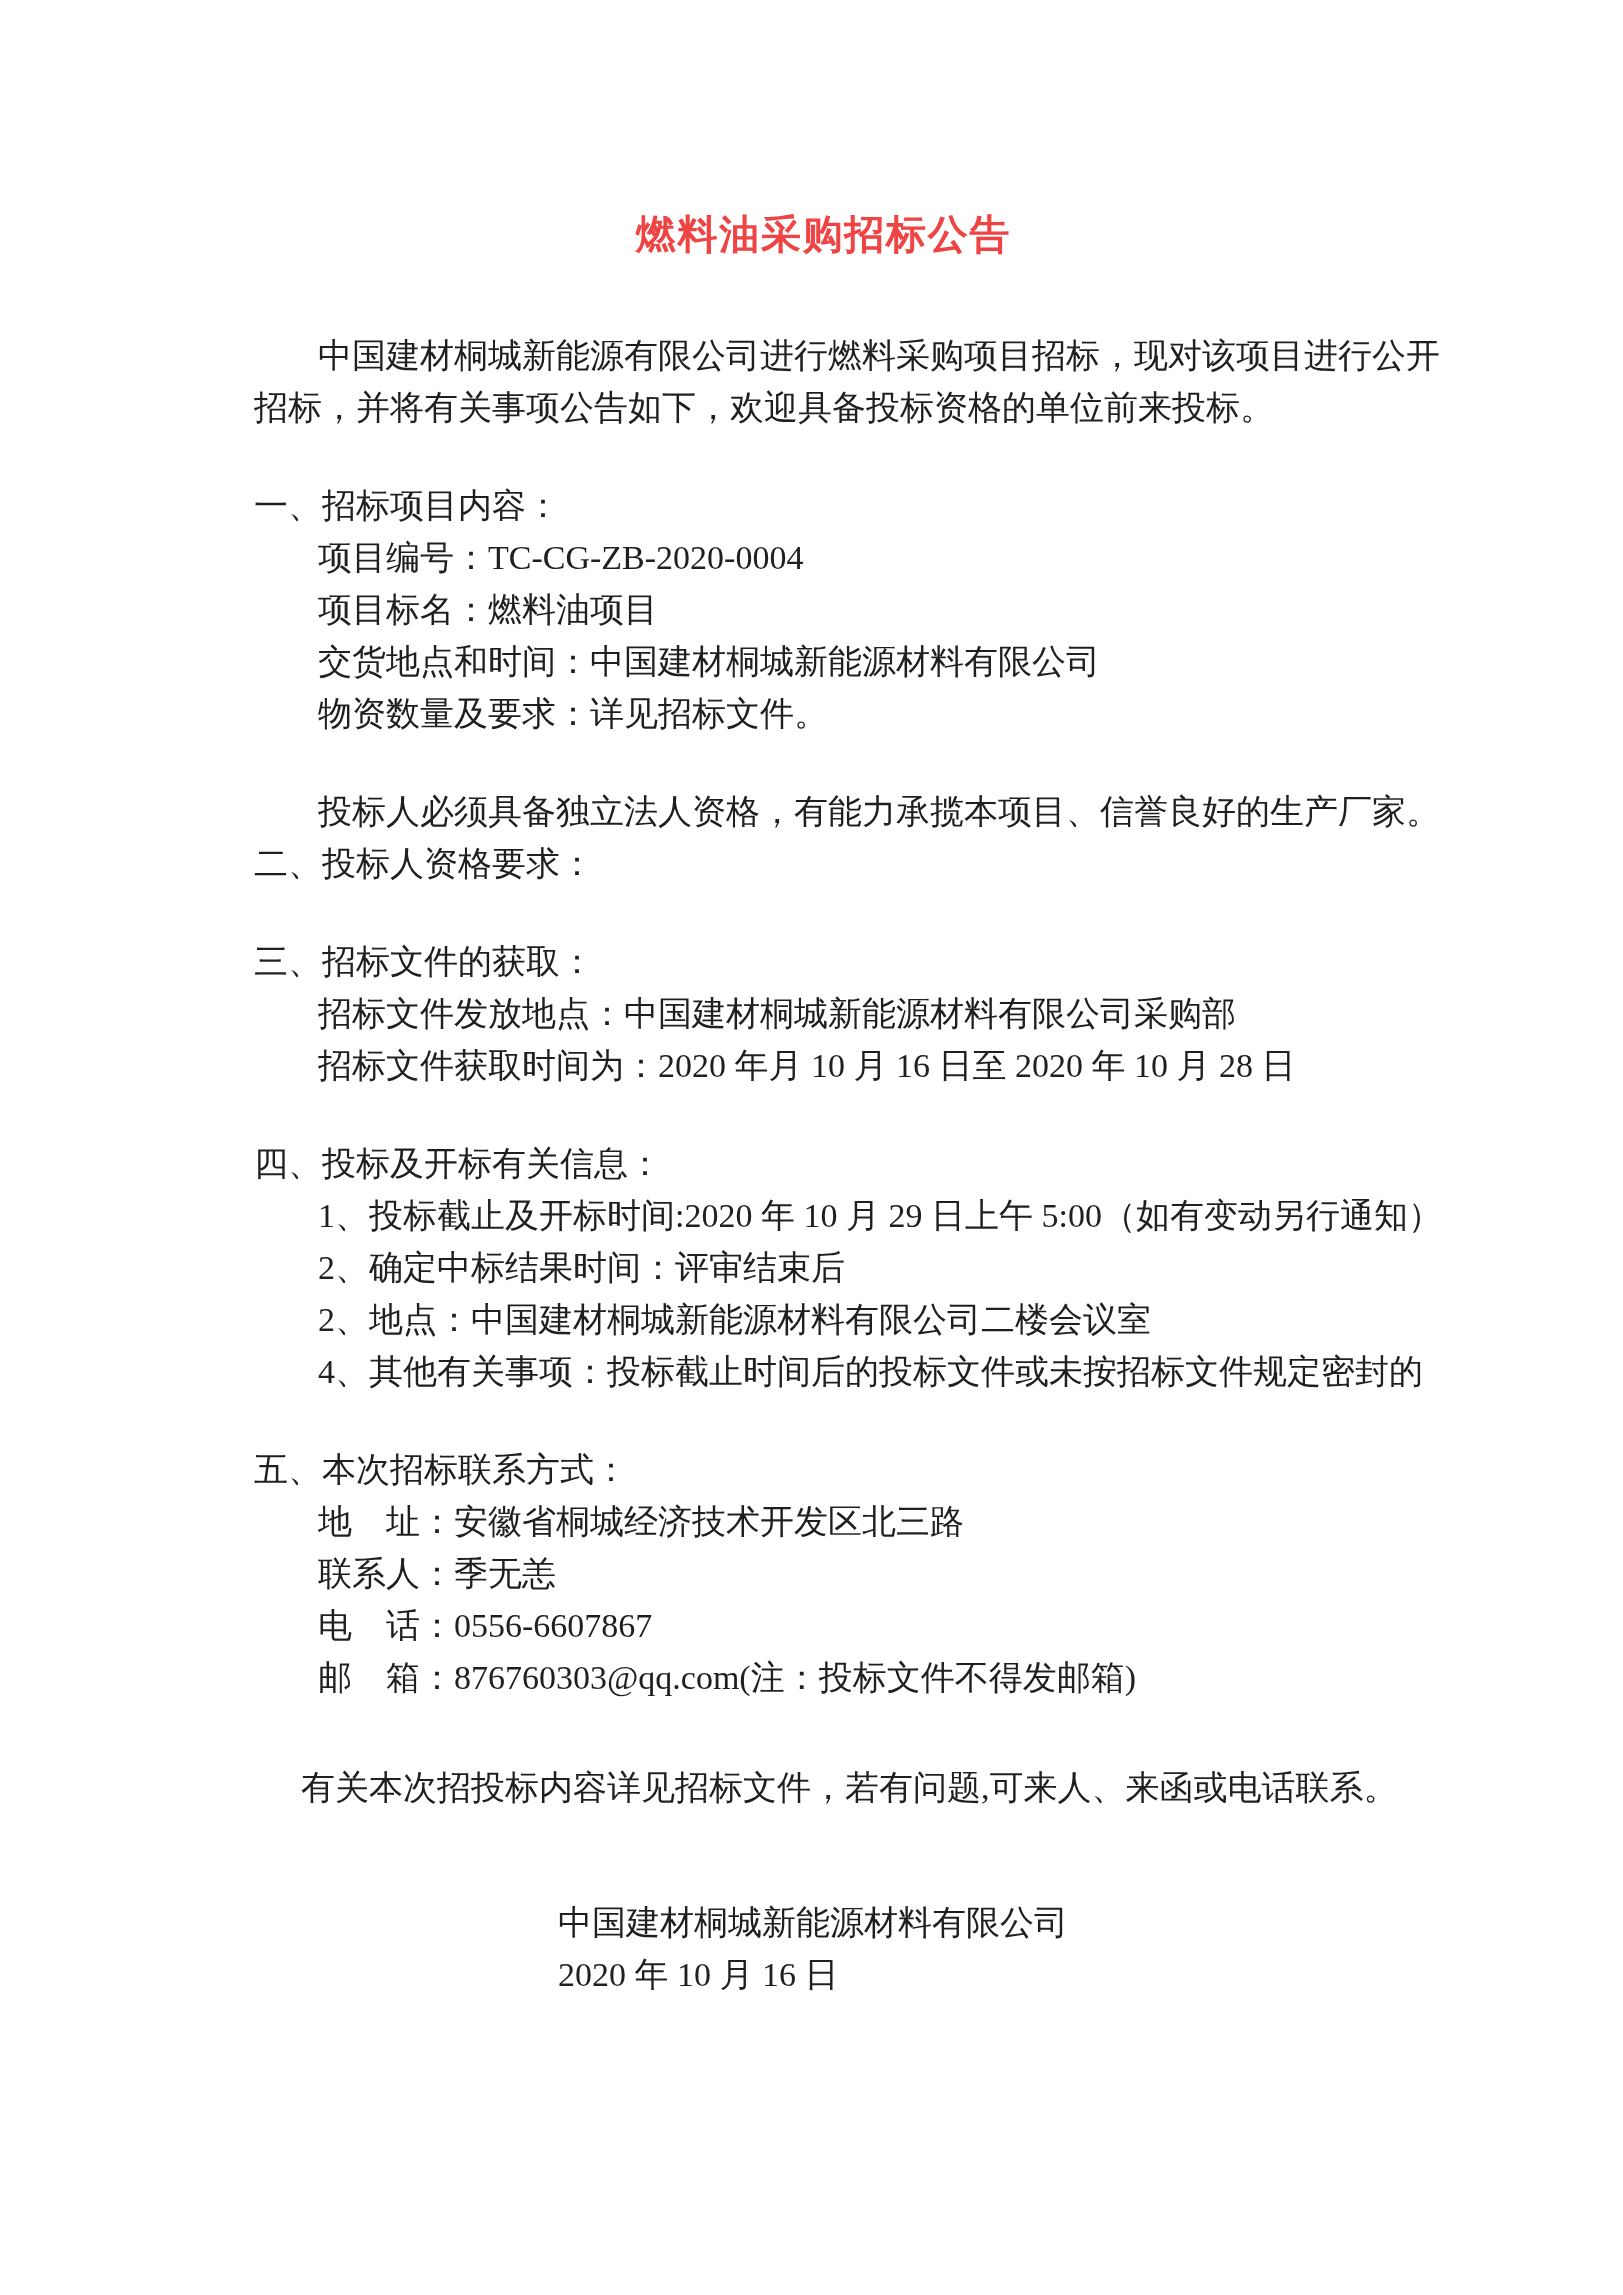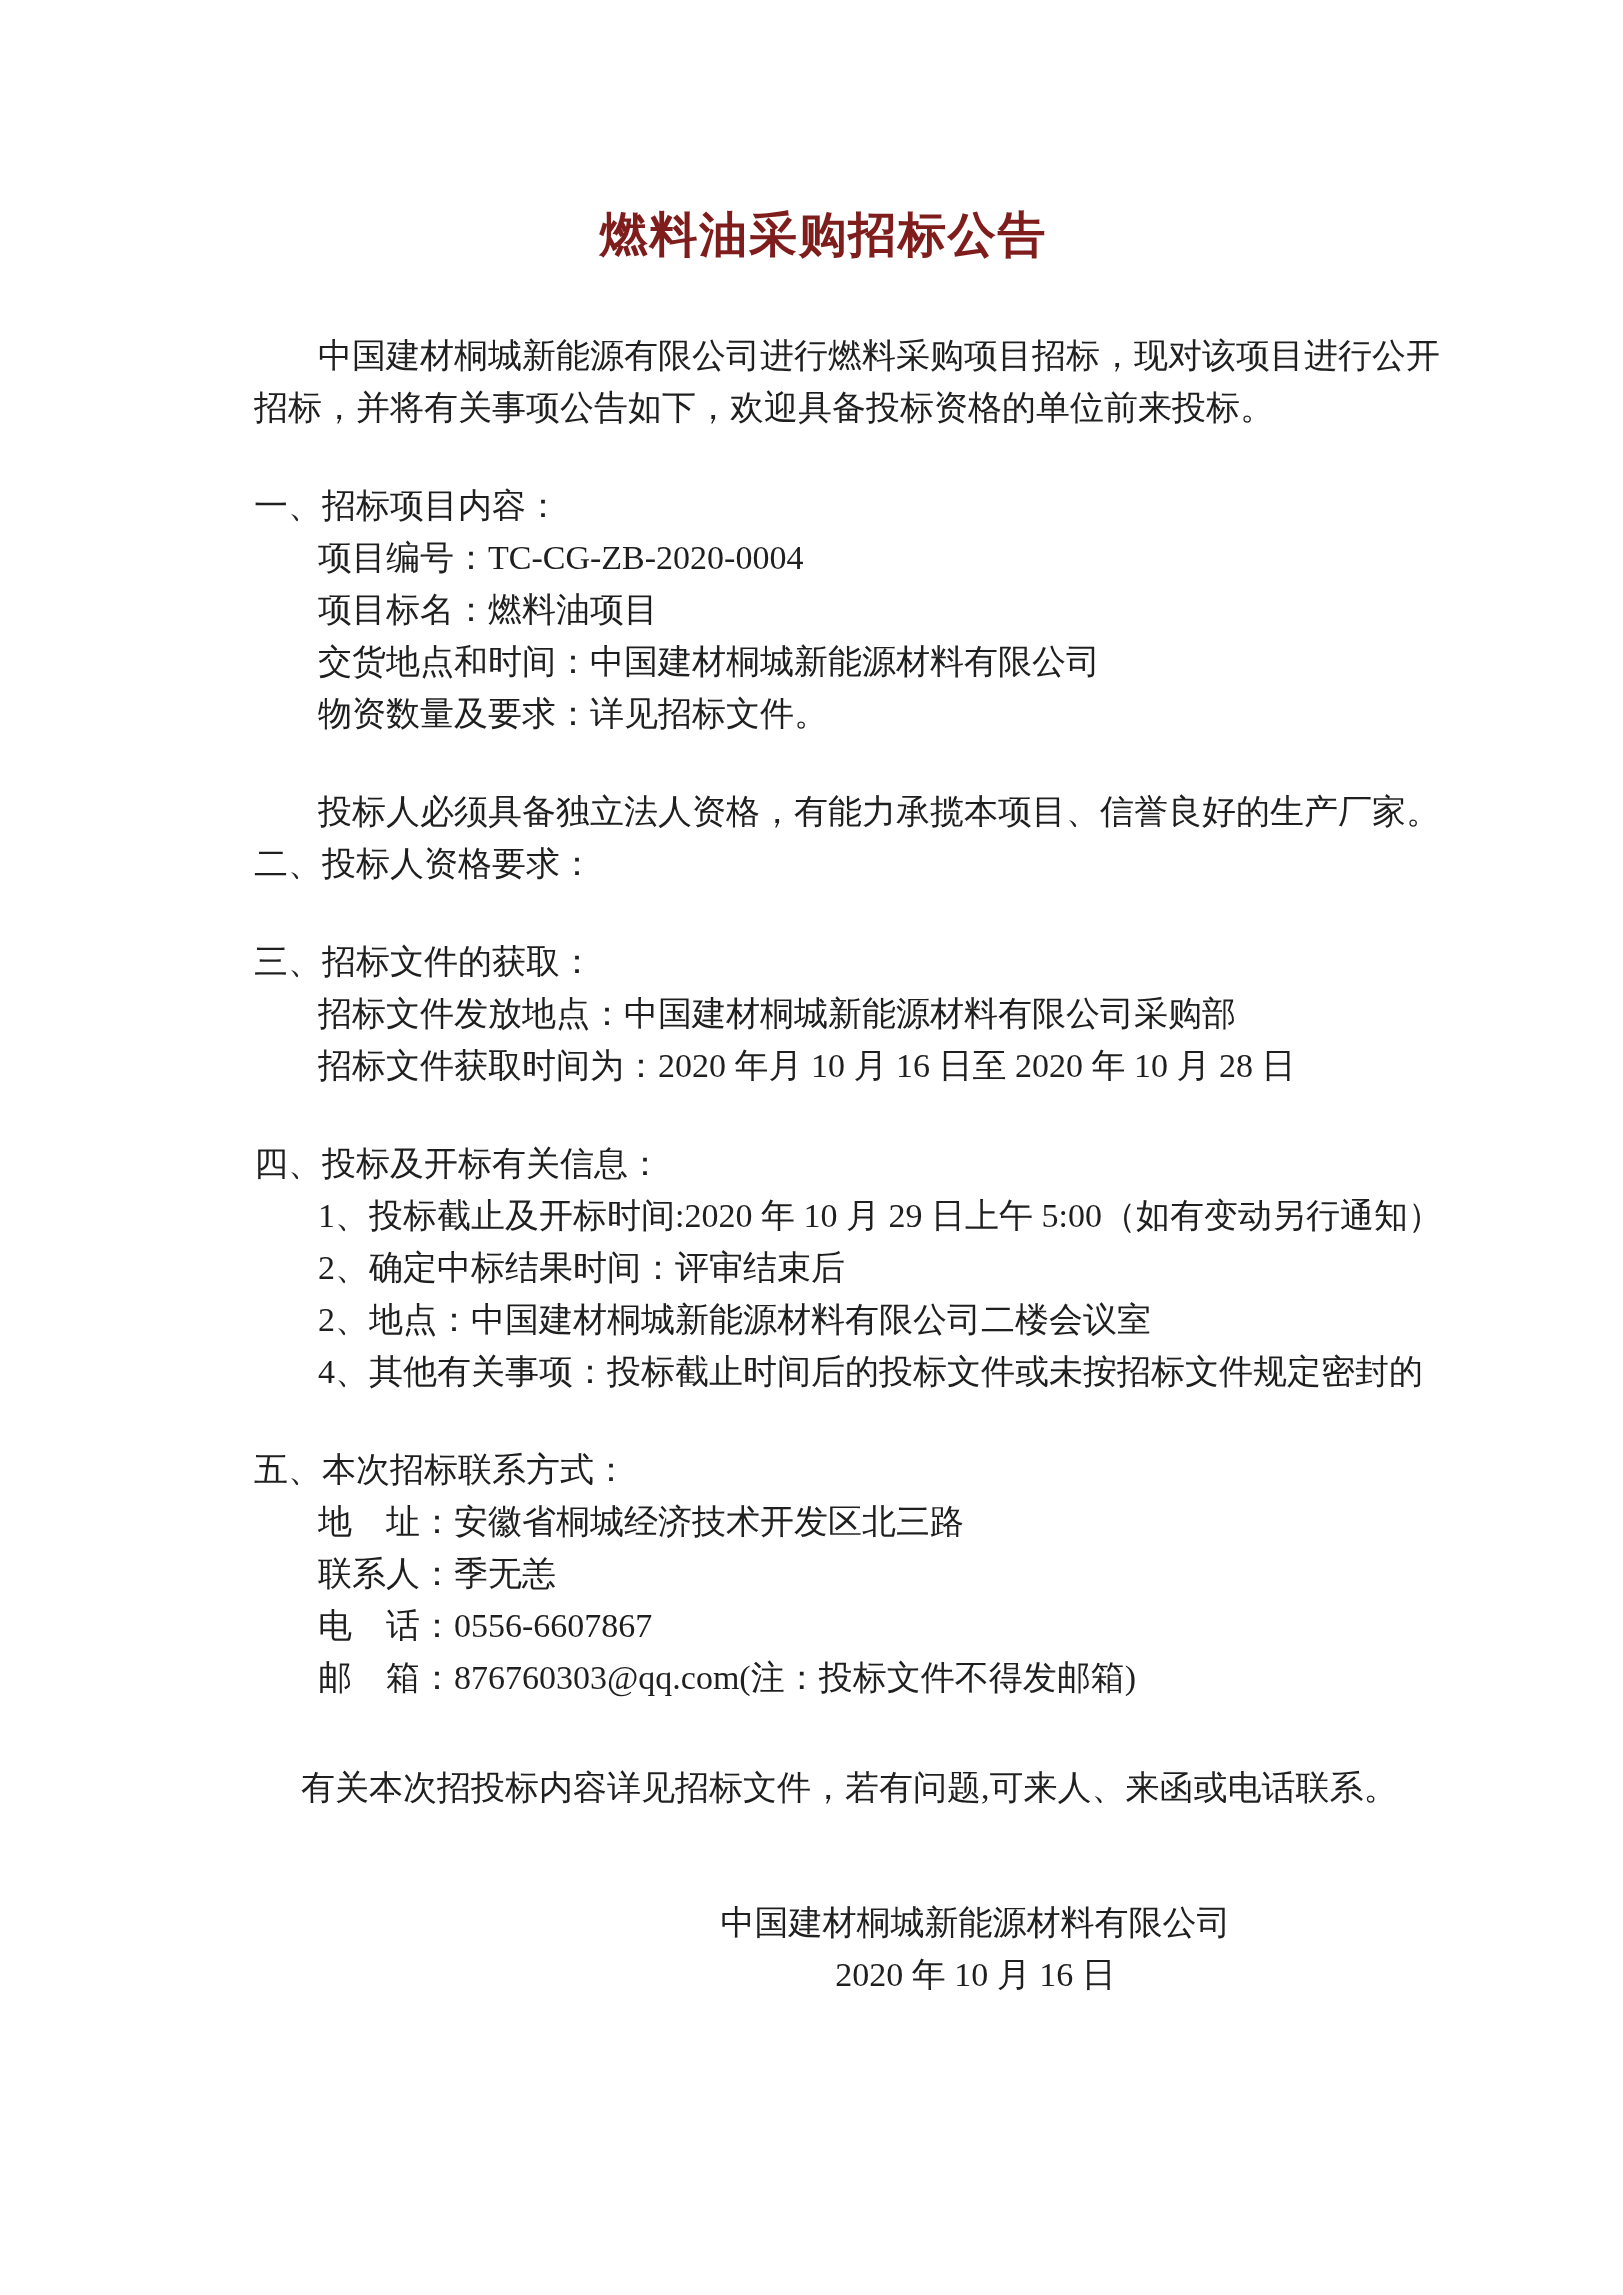--- a/index.html
+++ b/index.html
@@ -17,47 +17,46 @@
     overflow: hidden;
   }
   .content {
     position: absolute;
     left: 254px;
     right: 230px;
     top: 0;
   }
   .doc-title {
     margin: 196px 0 0 0;
-    font-size: 48px;
+    font-size: 40px;
     line-height: 78px;
     font-weight: bold;
     text-align: center;
     letter-spacing: 1.7px;
-    color: #7f1d1d;
+    color: #ef4444;
   }
   .para {
     font-size: 34px;
     line-height: 52px;
   }
   .intro {
     margin-top: 56px;
   }
   .section {
     margin-top: 46px;
   }
   .closing {
     margin-top: 58px;
   }
   .line { white-space: nowrap; }
   .ind-para { padding-left: 64px; }
   .ind-half { padding-left: 47px; }
   .signature {
     margin-top: 83px;
     margin-left: 304px;
-    text-align: center;
     font-size: 34px;
     line-height: 52px;
   }
 </style>
 </head>
 <body>
 
 <div class="page">
   <div class="content">
 

